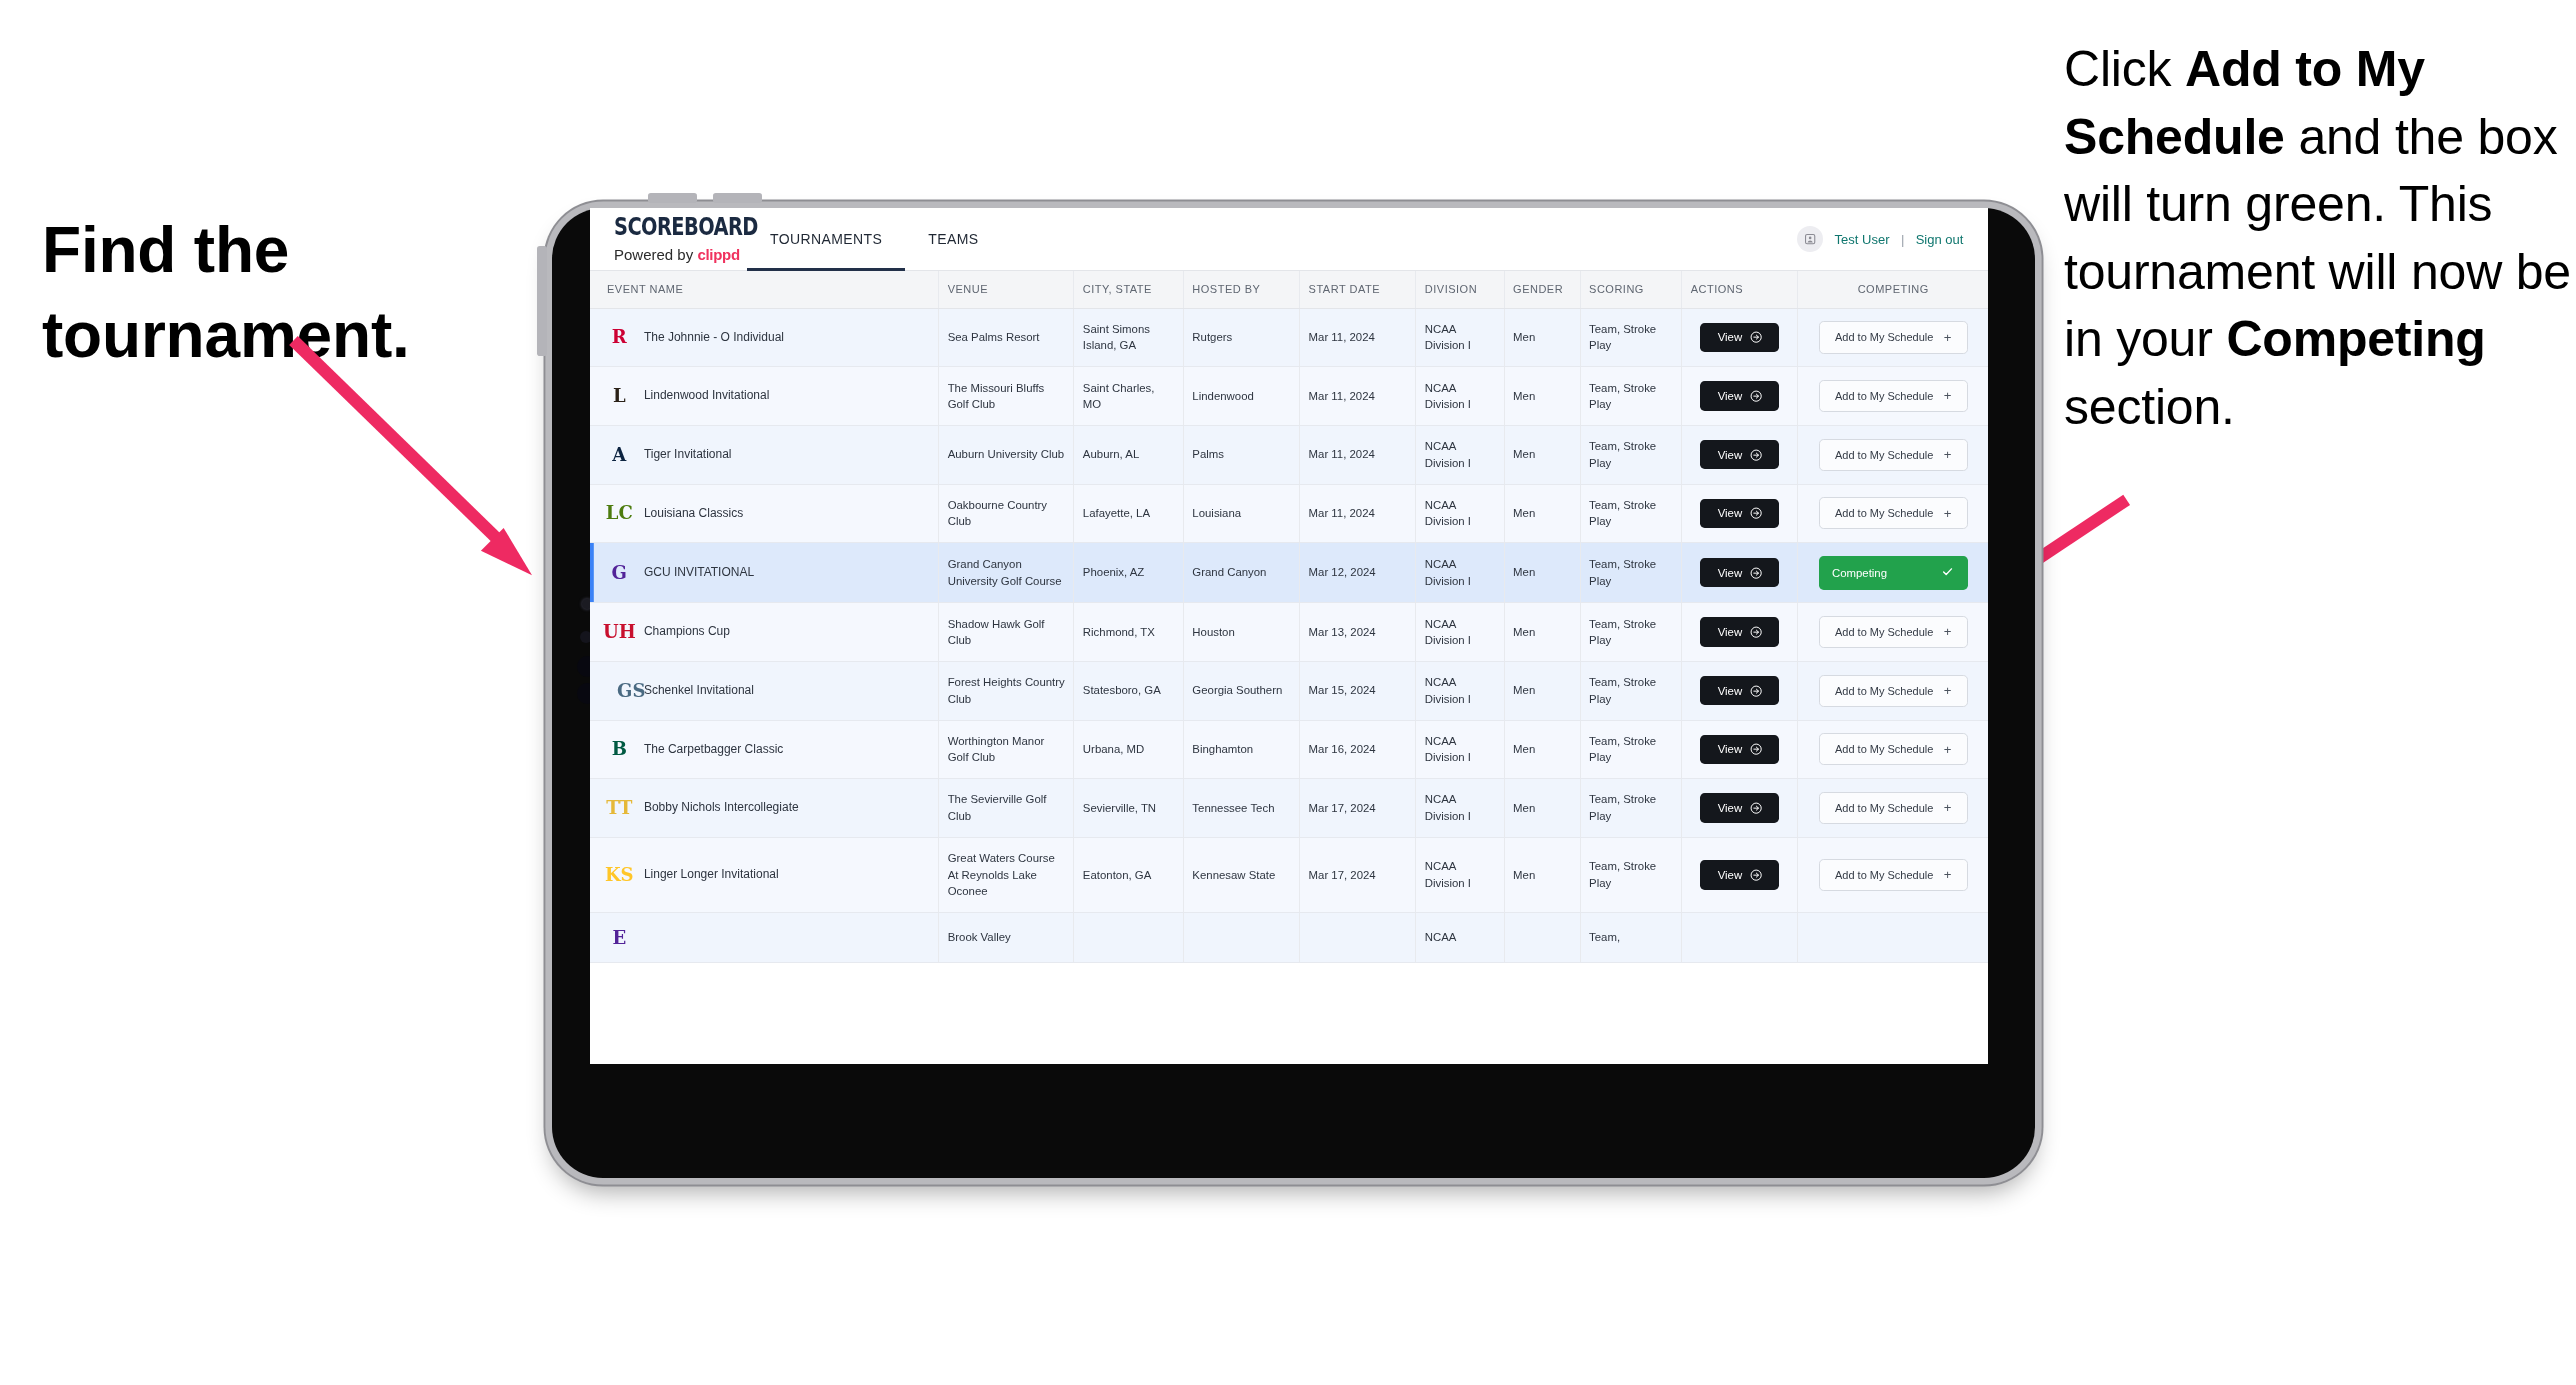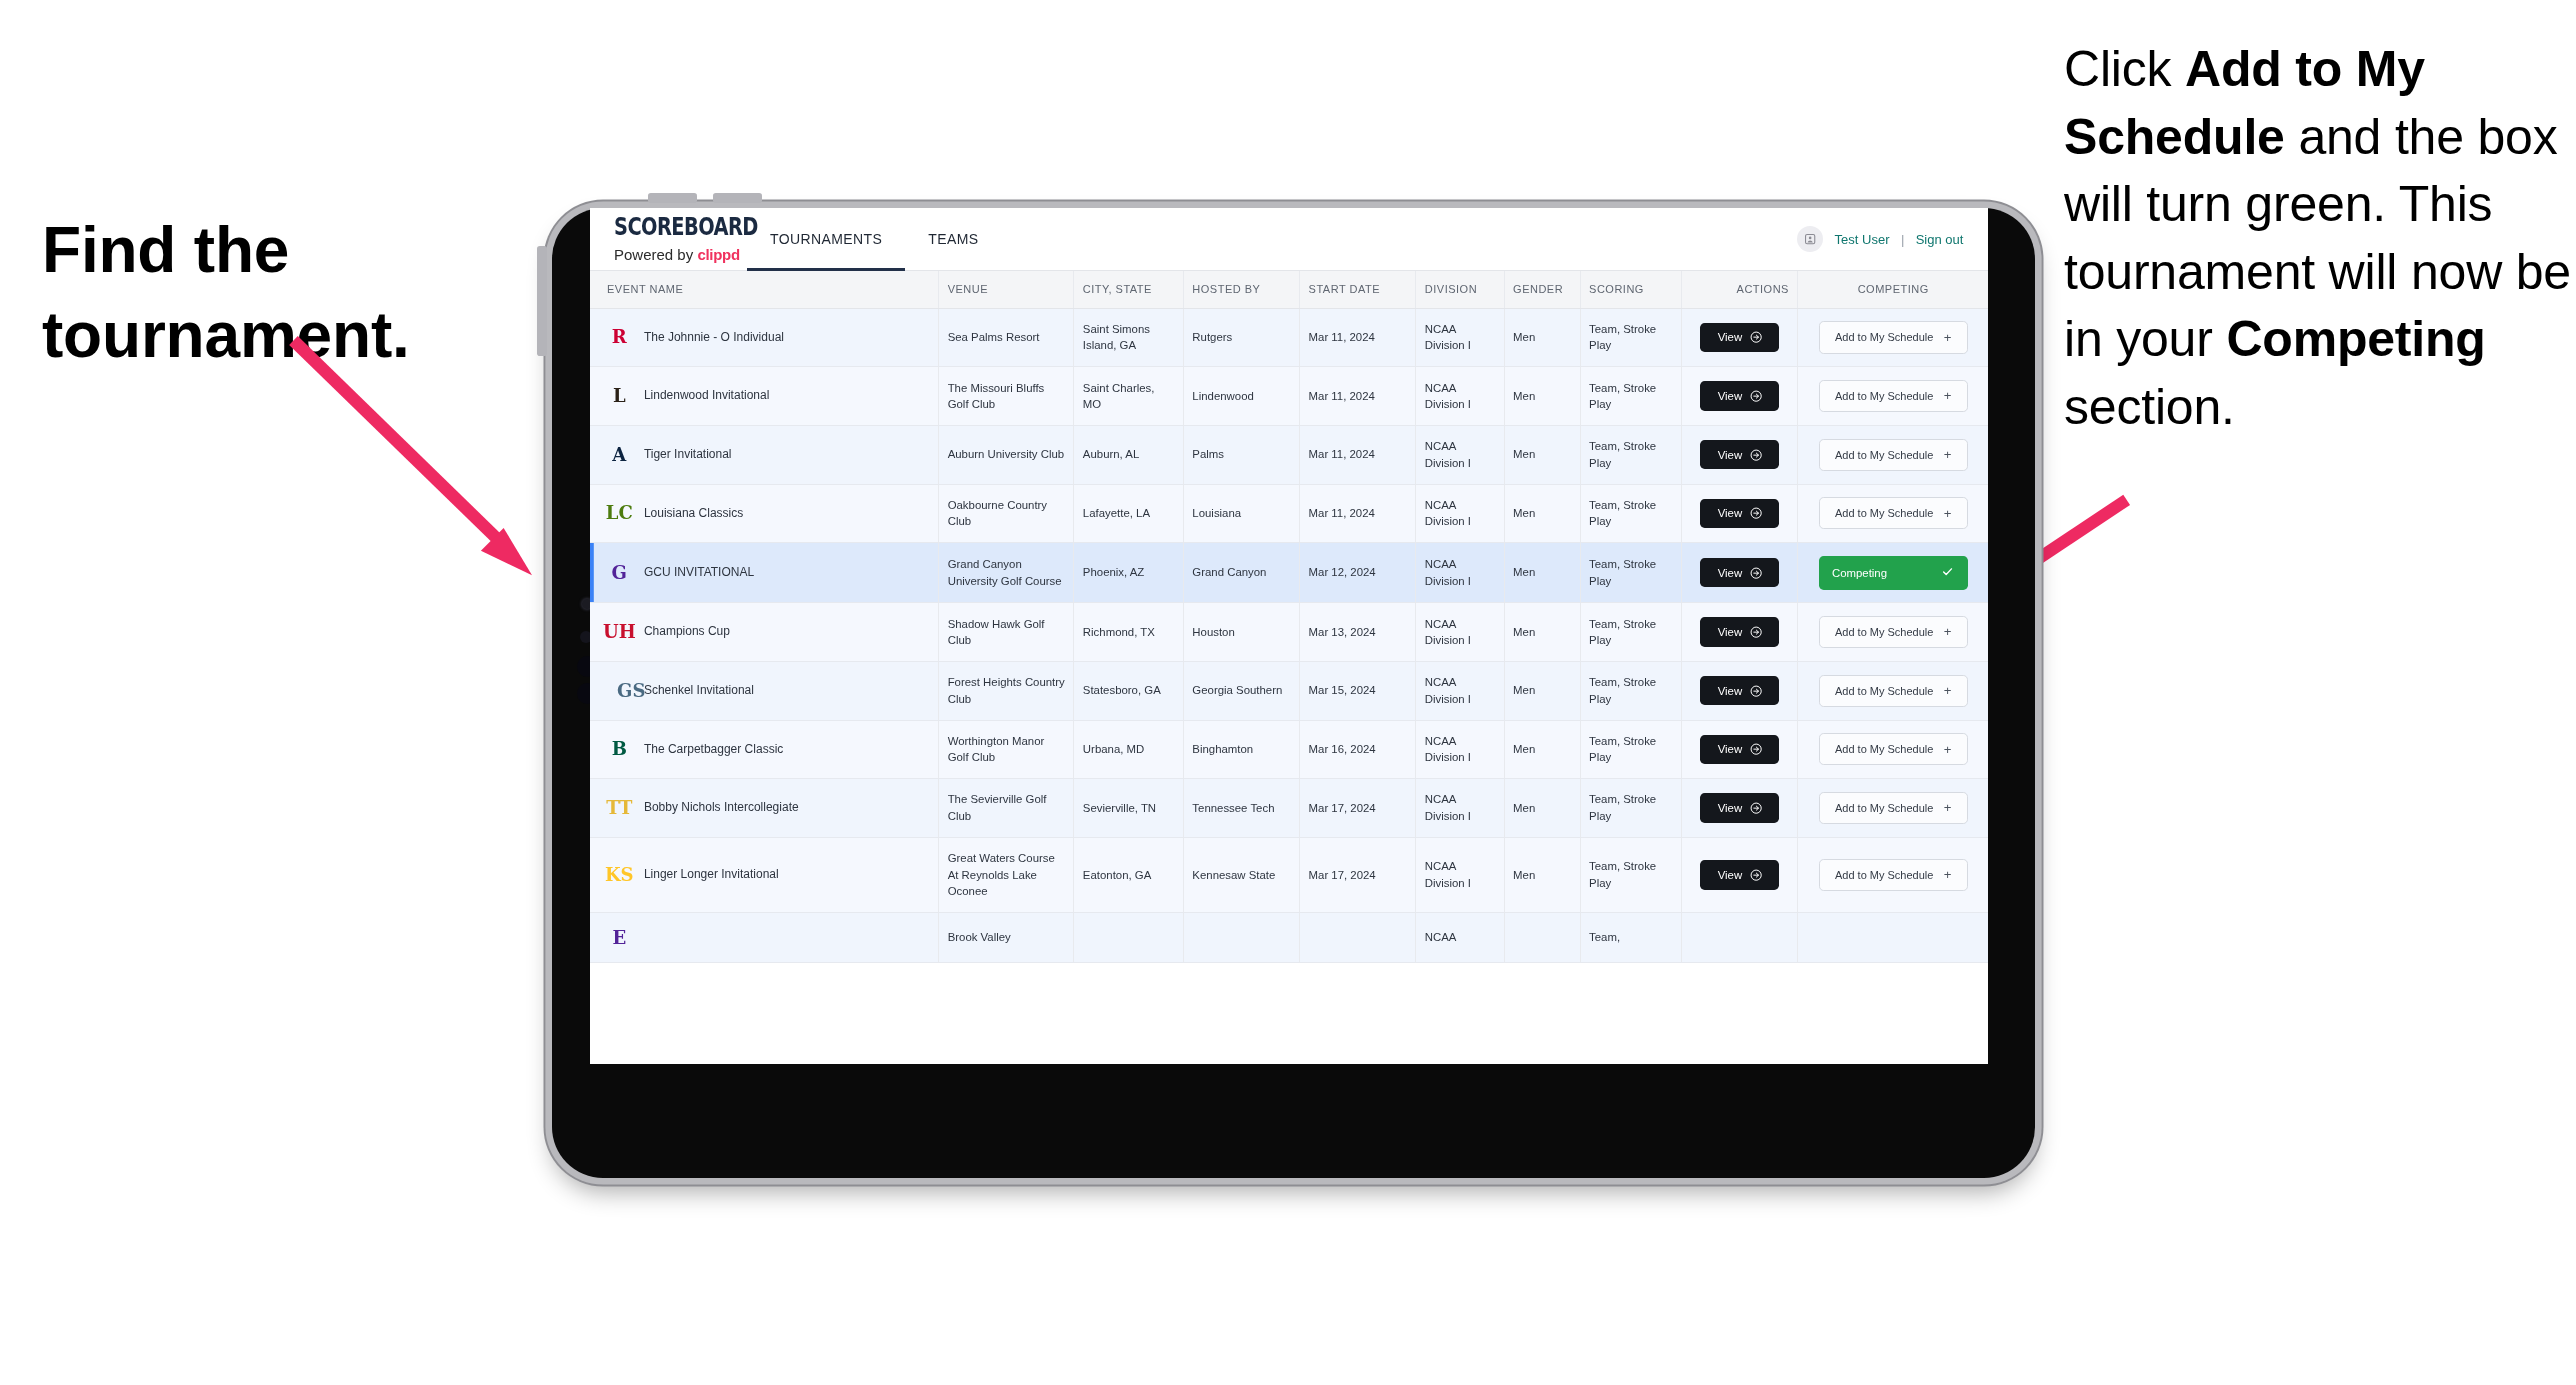--- a/index.html
+++ b/index.html
@@ -153,21 +153,21 @@
   }
   thead th:last-child { border-right: none; }
   th.c-event { width: 312px; padding-left: 17px; }
   th.c-venue { width: 121px; }
   th.c-city  { width: 98px; }
   th.c-host  { width: 104px; }
   th.c-date  { width: 104px; }
   th.c-div   { width: 79px; }
   th.c-gen   { width: 68px; }
   th.c-score { width: 91px; }
-  th.c-act   { width: 104px; text-align:right; }
+  th.c-act   { width: 104px; text-align:left; }
   th.c-comp  { width: 170px; text-align:center; }
 
   tbody td {
     font-size: 11.4px; color:#2e3540;
     padding: 12.3px 8.5px;
     border-bottom: 0.9px solid #e6e9ef;
     border-right: 0.9px solid #e8eaee;
     vertical-align: middle;
     line-height: 1.45;
     background: #f0f5fd;

